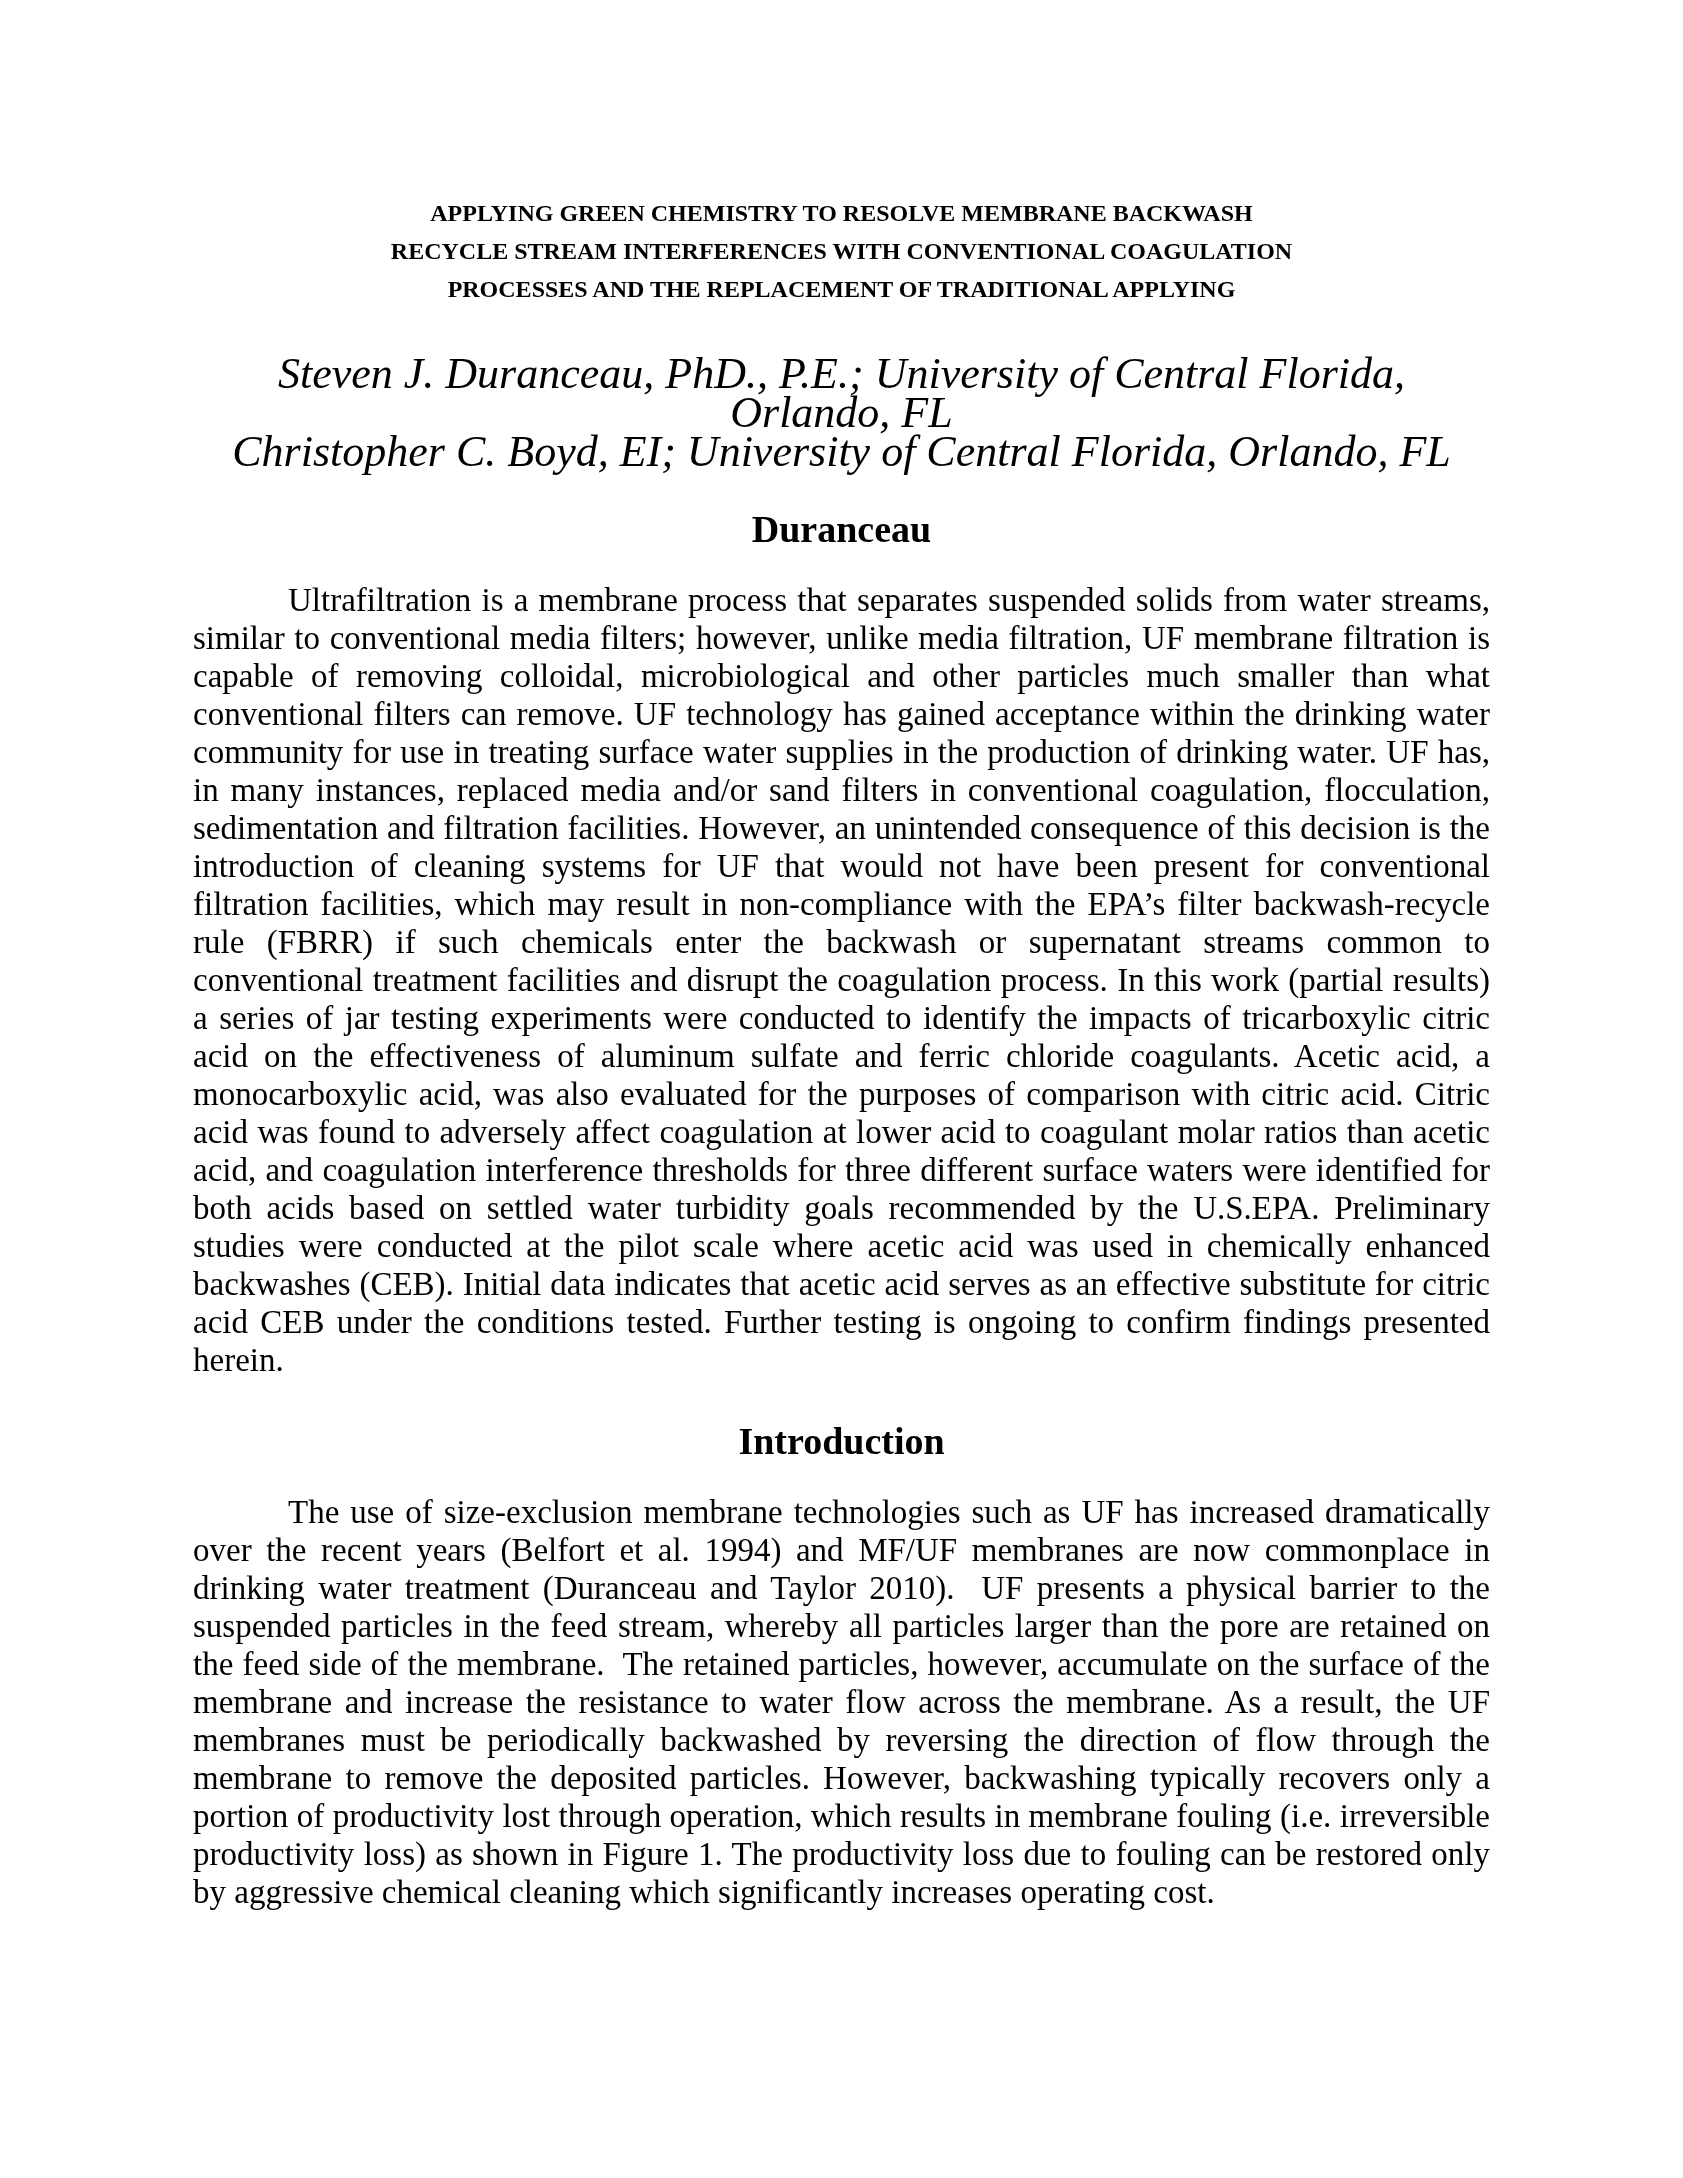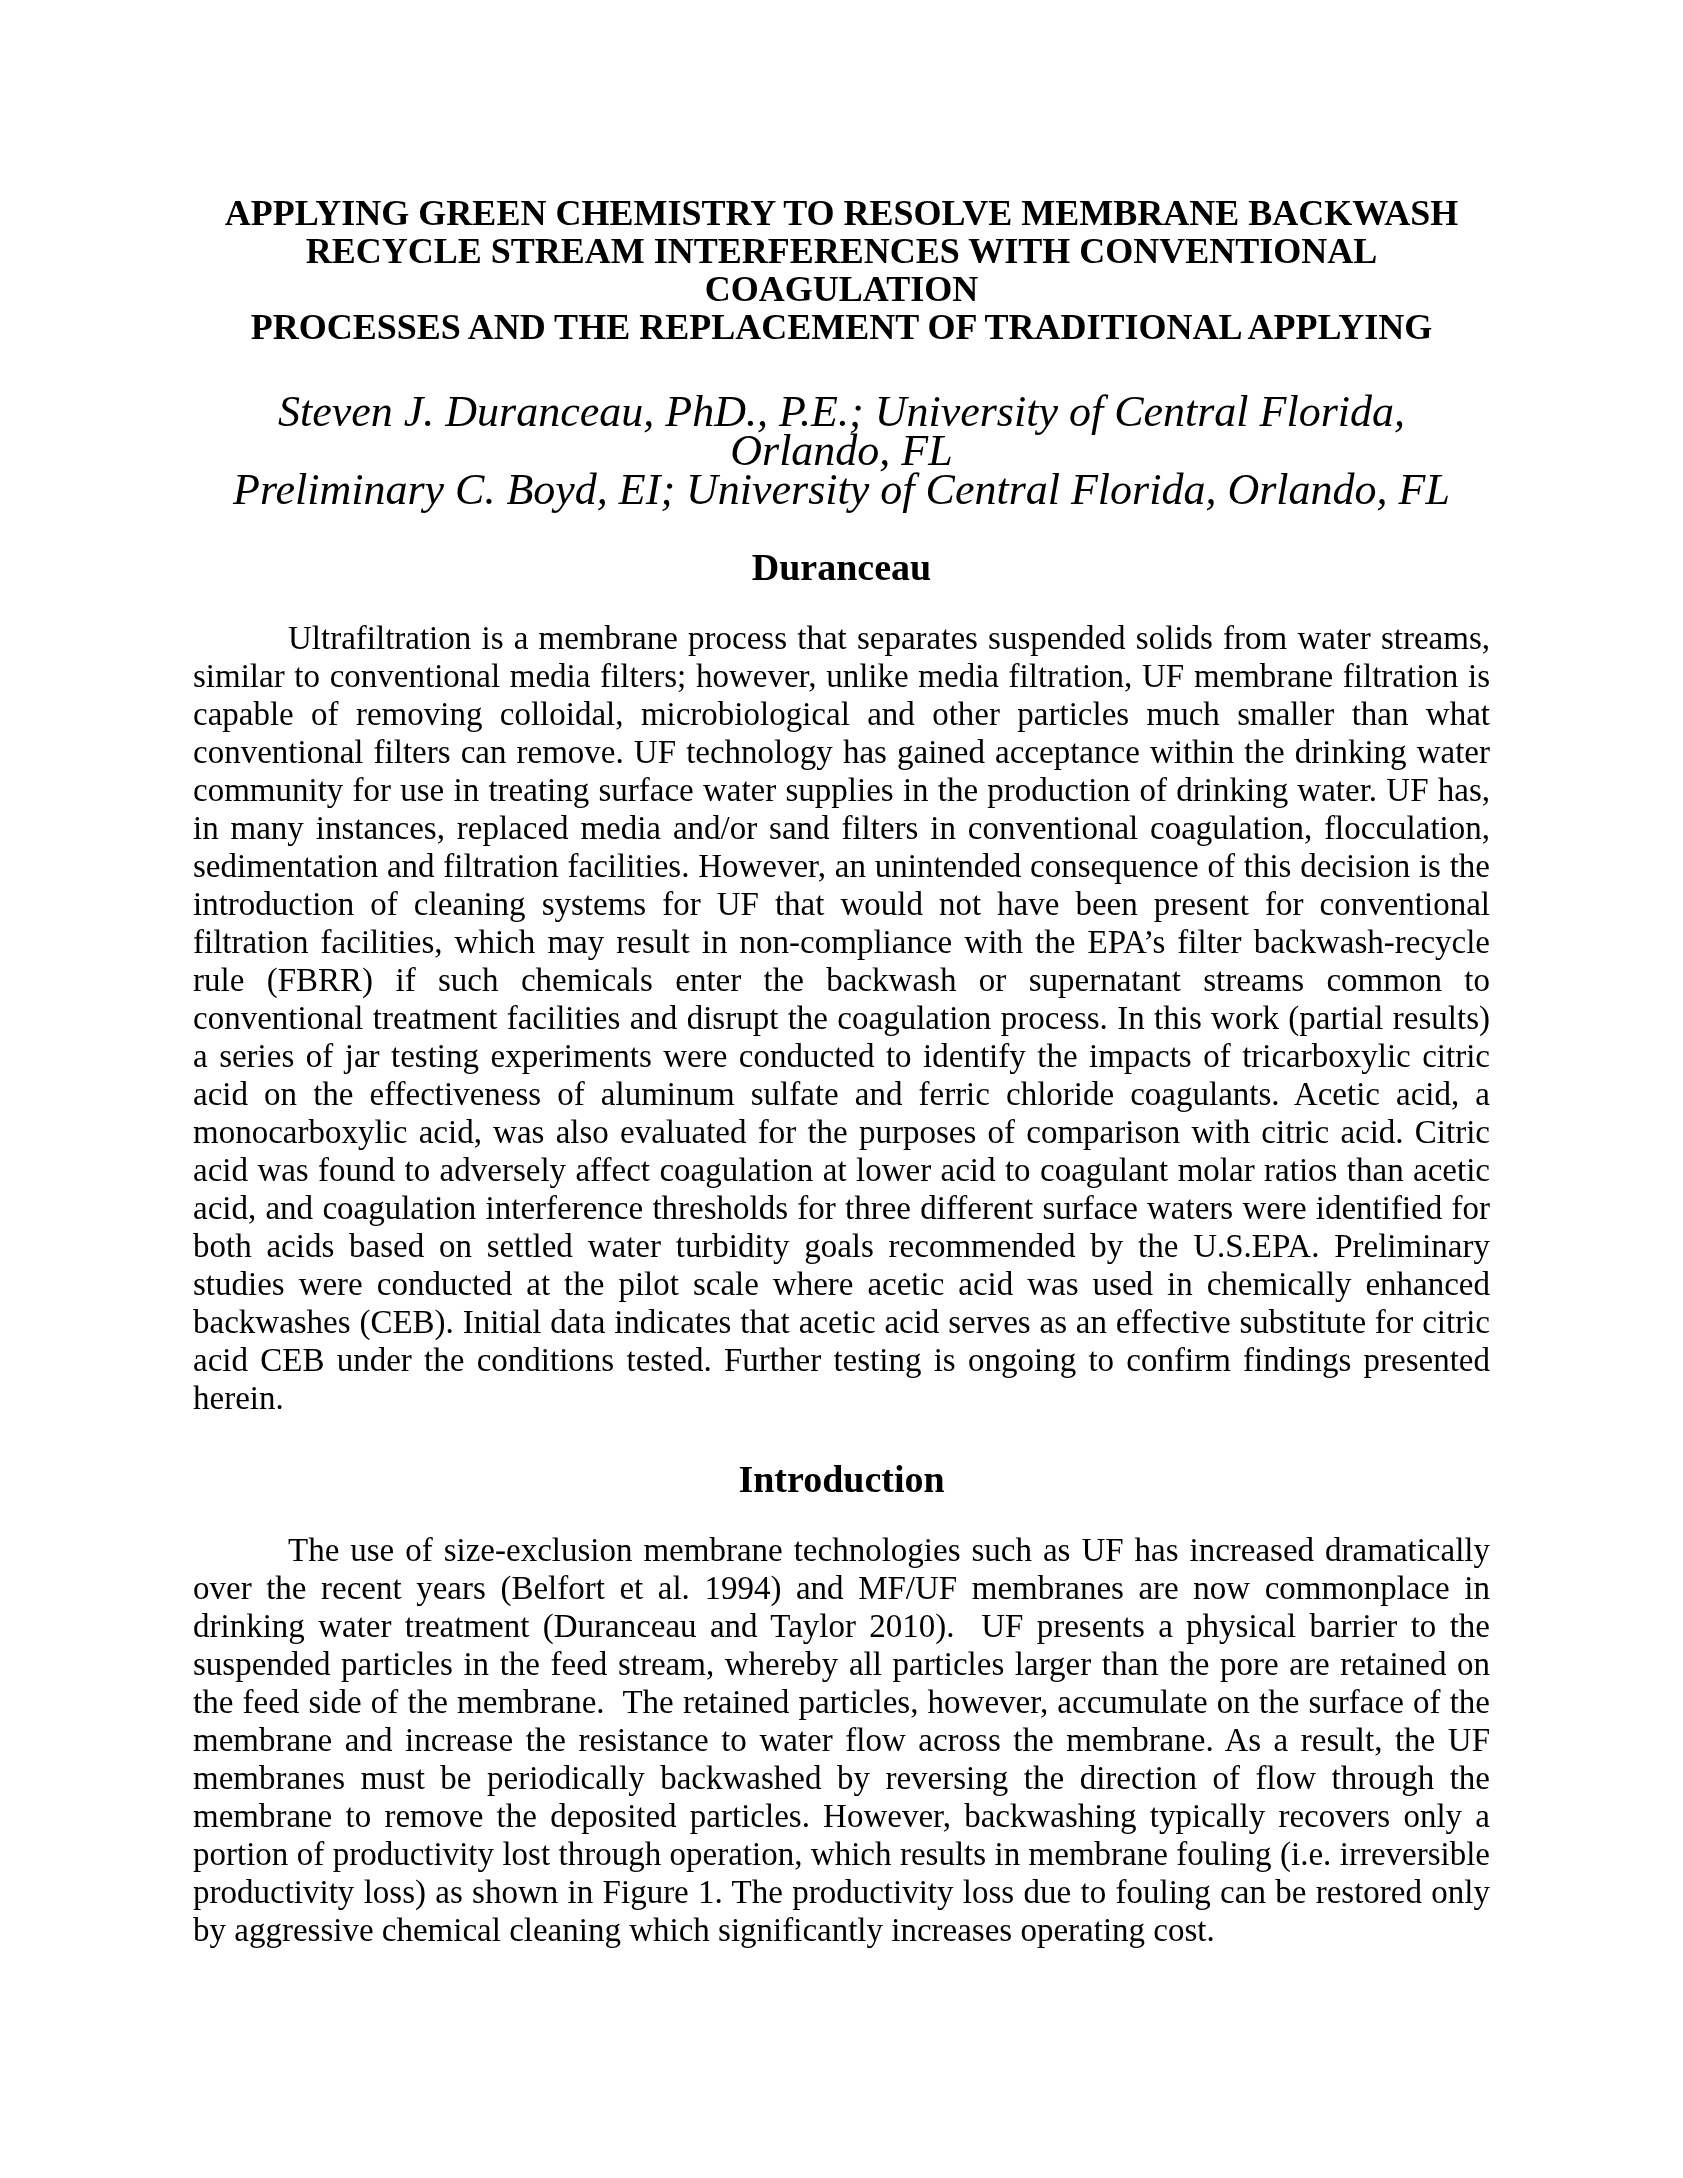--- a/index.html
+++ b/index.html
@@ -16,21 +16,21 @@
     background: #ffffff;
     color: #000000;
     box-sizing: border-box;
     padding: 194px 193px 0 193px;
     font-family: "Liberation Serif", "DejaVu Serif", serif;
     overflow: hidden;
   }
   .title {
     text-align: center;
     font-weight: bold;
-    font-size: 36px;
+    font-size: 24px;
     line-height: 38px;
   }
   .authors {
     text-align: center;
     font-style: italic;
     font-size: 44px;
     line-height: 39px;
     margin-top: 46px;
   }
   .section-heading {
@@ -58,21 +58,21 @@
 <div class="page">
 
   <div class="title">
     <div>APPLYING GREEN CHEMISTRY TO RESOLVE MEMBRANE BACKWASH</div>
     <div>RECYCLE STREAM INTERFERENCES WITH CONVENTIONAL COAGULATION</div>
     <div>PROCESSES AND THE REPLACEMENT OF TRADITIONAL APPLYING</div>
   </div>
 
   <div class="authors">
     <div>Steven J. Duranceau, PhD., P.E.; University of Central Florida, Orlando, FL</div>
-    <div>Preliminary C. Boyd, EI; University of Central Florida, Orlando, FL</div>
+    <div>Christopher C. Boyd, EI; University of Central Florida, Orlando, FL</div>
   </div>
 
   <div class="section-heading">Duranceau</div>
 
   <p class="para">Ultrafiltration is a membrane process that separates suspended solids from water streams, similar to conventional media filters; however, unlike media filtration, UF membrane filtration is capable of removing colloidal, microbiological and other particles much smaller than what conventional filters can remove. UF technology has gained acceptance within the drinking water community for use in treating surface water supplies in the production of drinking water. UF has, in many instances, replaced media and/or sand filters in conventional coagulation, flocculation, sedimentation and filtration facilities. However, an unintended consequence of this decision is the introduction of cleaning systems for UF that would not have been present for conventional filtration facilities, which may result in non-compliance with the EPA’s filter backwash-recycle rule (FBRR) if such chemicals enter the backwash or supernatant streams common to conventional treatment facilities and disrupt the coagulation process. In this work (partial results) a series of jar testing experiments were conducted to identify the impacts of tricarboxylic citric acid on the effectiveness of aluminum sulfate and ferric chloride coagulants. Acetic acid, a monocarboxylic acid, was also evaluated for the purposes of comparison with citric acid. Citric acid was found to adversely affect coagulation at lower acid to coagulant molar ratios than acetic acid, and coagulation interference thresholds for three different surface waters were identified for both acids based on settled water turbidity goals recommended by the U.S.EPA. Preliminary studies were conducted at the pilot scale where acetic acid was used in chemically enhanced backwashes (CEB). Initial data indicates that acetic acid serves as an effective substitute for citric acid CEB under the conditions tested. Further testing is ongoing to confirm findings presented herein.</p>
 
   <div class="section-heading second">Introduction</div>
 
   <p class="para">The use of size-exclusion membrane technologies such as UF has increased dramatically over the recent years (Belfort et al. 1994) and MF/UF membranes are now commonplace in drinking water treatment (Duranceau and Taylor 2010).  UF presents a physical barrier to the suspended particles in the feed stream, whereby all particles larger than the pore are retained on the feed side of the membrane.  The retained particles, however, accumulate on the surface of the membrane and increase the resistance to water flow across the membrane. As a result, the UF membranes must be periodically backwashed by reversing the direction of flow through the membrane to remove the deposited particles. However, backwashing typically recovers only a portion of productivity lost through operation, which results in membrane fouling (i.e. irreversible productivity loss) as shown in Figure 1. The productivity loss due to fouling can be restored only by aggressive chemical cleaning which significantly increases operating cost.</p>
 

